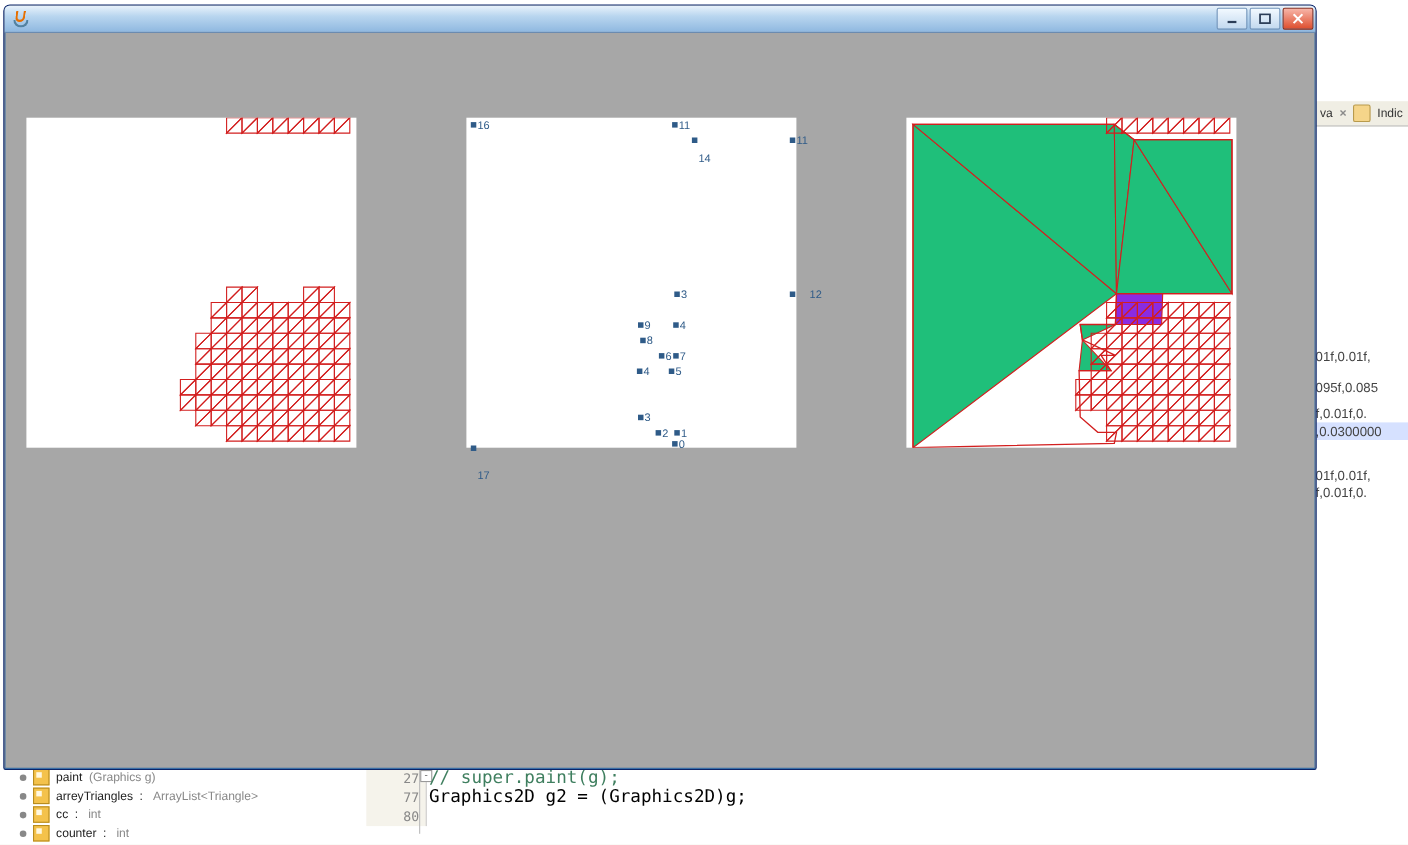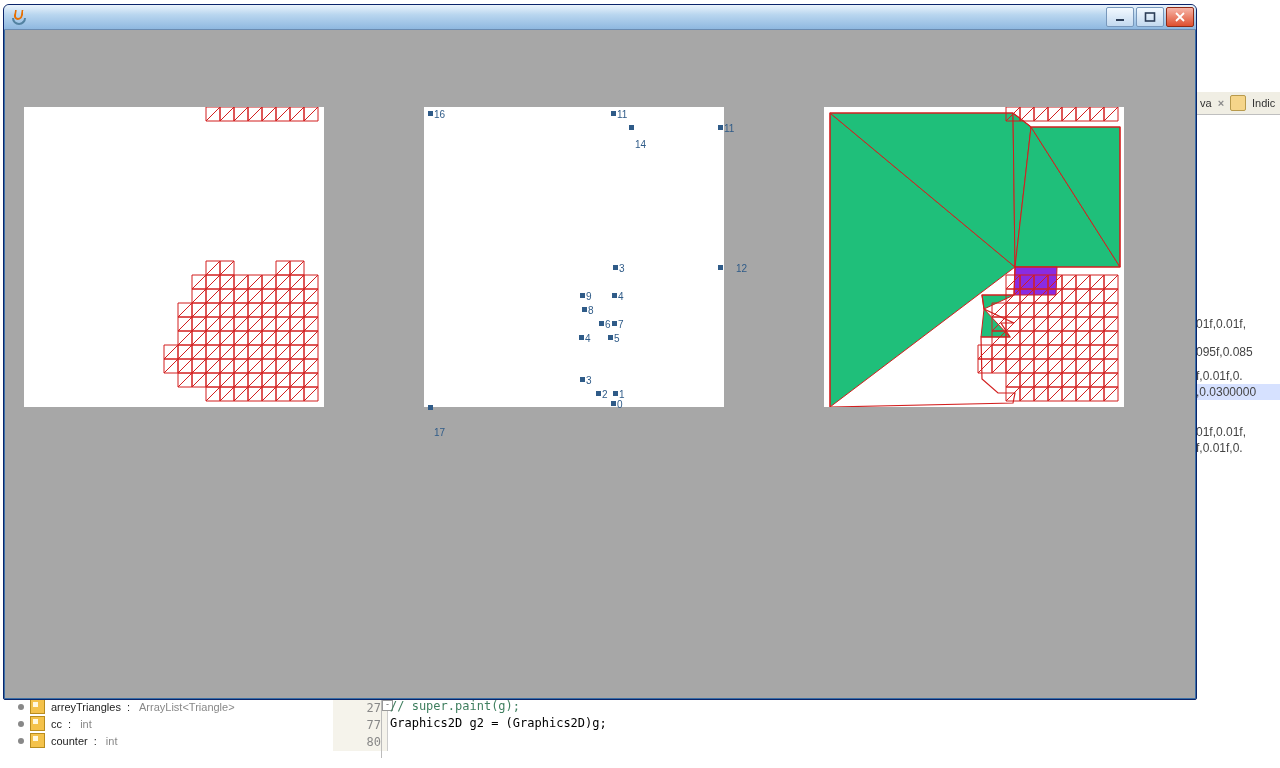--- a/index.html
+++ b/index.html
@@ -11,21 +11,21 @@
   .ide-tabstrip .ic{width:14px;height:14px;display:inline-block;background:#f5d58a;border:1px solid #b89a4c;border-radius:2px}
   .code-peek{position:absolute;left:1196px;right:0;color:#444;font-family:Liberation Sans, sans-serif;font-size:12px;line-height:16px;white-space:pre}
   .code-peek.hl{background:#d6e1ff}
   .outline{position:absolute;left:18px;top:698px;width:300px}
   .outline .row{display:flex;align-items:center;gap:6px;height:17px;color:#222}
   .outline .bullet{width:6px;height:6px;background:#888;border-radius:50%}
   .outline .cube{width:13px;height:13px;background:#f4c24b;border:1px solid #b88c1e;position:relative}
   .outline .cube::after{content:"";position:absolute;left:2px;top:2px;width:5px;height:5px;background:#fff8e0}
   .outline .type{color:#888}
   .gutter{position:absolute;left:333px;top:698px;width:48px;font-family:Consolas,monospace;font-size:12px;color:#888;text-align:right;background:#f5f3eb;border-right:1px solid #ccc;padding:2px 6px 0 0;line-height:17px}
-  .code-block{position:absolute;left:390px;top:698px;font-family:Consolas,monospace;font-size:12px;color:#000;line-height:17px}
+  .code-block{position:absolute;left:390px;top:698px;font-family:Consolas,monospace;font-size:16px;color:#000;line-height:17px}
   .code-block .cmt{color:#3f7f5f}
   .code-fold{position:absolute;left:381px;top:698px;width:9px;height:60px;border-left:1px solid #bbb}
   .code-fold .box{width:9px;height:9px;border:1px solid #999;background:#fff;color:#666;font-size:9px;line-height:7px;text-align:center;margin-top:2px}
 
   
   .win{position:absolute;left:3px;top:4px;width:1192px;height:694px;border:1px solid #0a246a;border-radius:6px 6px 2px 2px;box-shadow:0 0 0 1px #3a6ea5 inset;background:#a7a7a7;overflow:hidden}
   .titlebar{height:24px;background:linear-gradient(#eaf3fb 0%,#b9d6ef 40%,#8fb8e0 100%);border-bottom:1px solid #6b8bb0;display:flex;align-items:center;padding:0 2px;position:relative}
   .titlebar .java-ico{width:16px;height:16px;margin:0 4px;position:relative}
   .titlebar .java-ico::before{content:"";position:absolute;left:4px;top:1px;width:5px;height:8px;border:2px solid #e76f00;border-top:none;border-radius:0 0 50% 50%;transform:skewX(-8deg)}
   .titlebar .java-ico::after{content:"";position:absolute;left:2px;top:9px;width:10px;height:5px;border:2px solid #5382a1;border-top:none;border-radius:0 0 8px 8px}
@@ -57,20 +57,26 @@
 </div>
 
 <div class="code-peek" style="top:316px">01f,0.01f,</div>
 <div class="code-peek" style="top:344px">095f,0.085</div>
 <div class="code-peek" style="top:368px">f,0.01f,0.</div>
 <div class="code-peek hl" style="top:384px">,0.0300000</div>
 <div class="code-peek" style="top:424px">01f,0.01f,</div>
 <div class="code-peek" style="top:440px">f,0.01f,0.</div>
 
 <div class="outline">
+  <div class="row">
+    <span class="bullet"></span>
+    <span class="cube"></span>
+    <span>paint</span>
+    <span class="type">(Graphics g)</span>
+  </div>
   <div class="row">
     <span class="bullet"></span>
     <span class="cube"></span>
     <span>arreyTriangles</span>
     <span>:&nbsp;</span>
     <span class="type">ArrayList&lt;Triangle&gt;</span>
   </div>
   <div class="row">
     <span class="bullet"></span>
     <span class="cube"></span>

